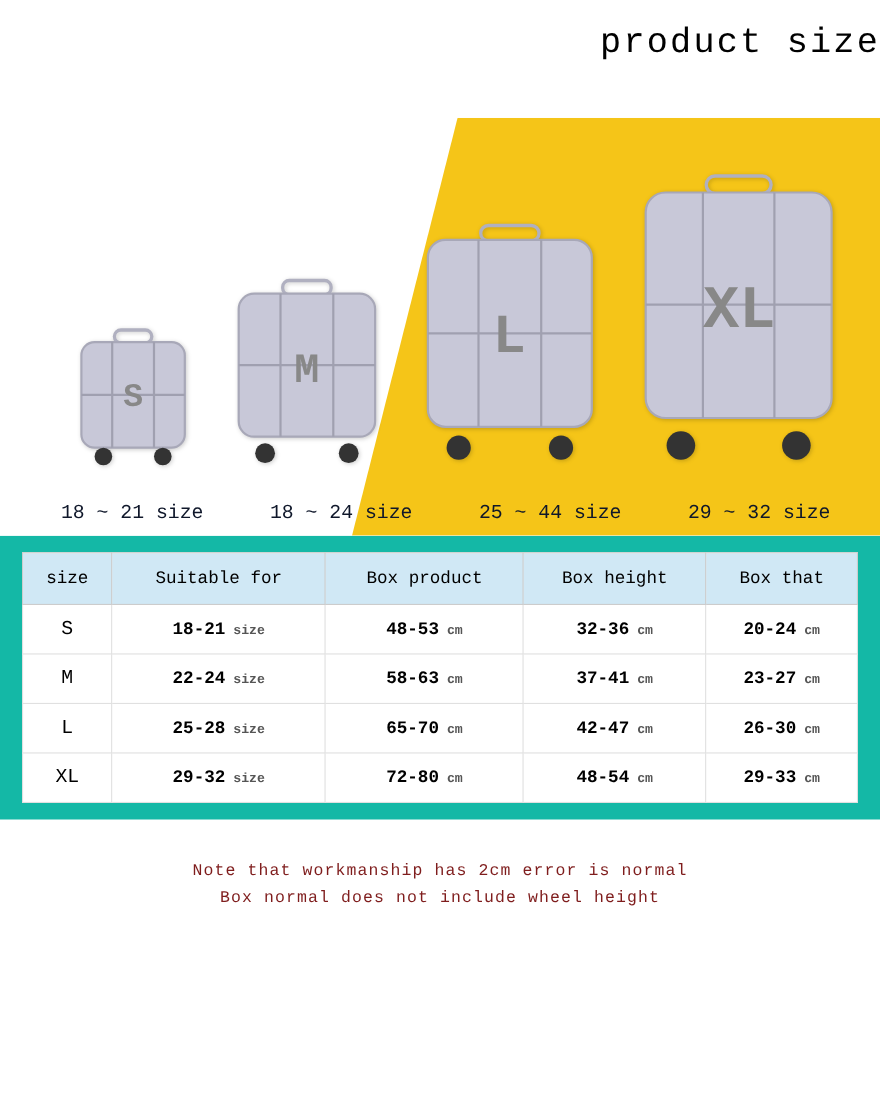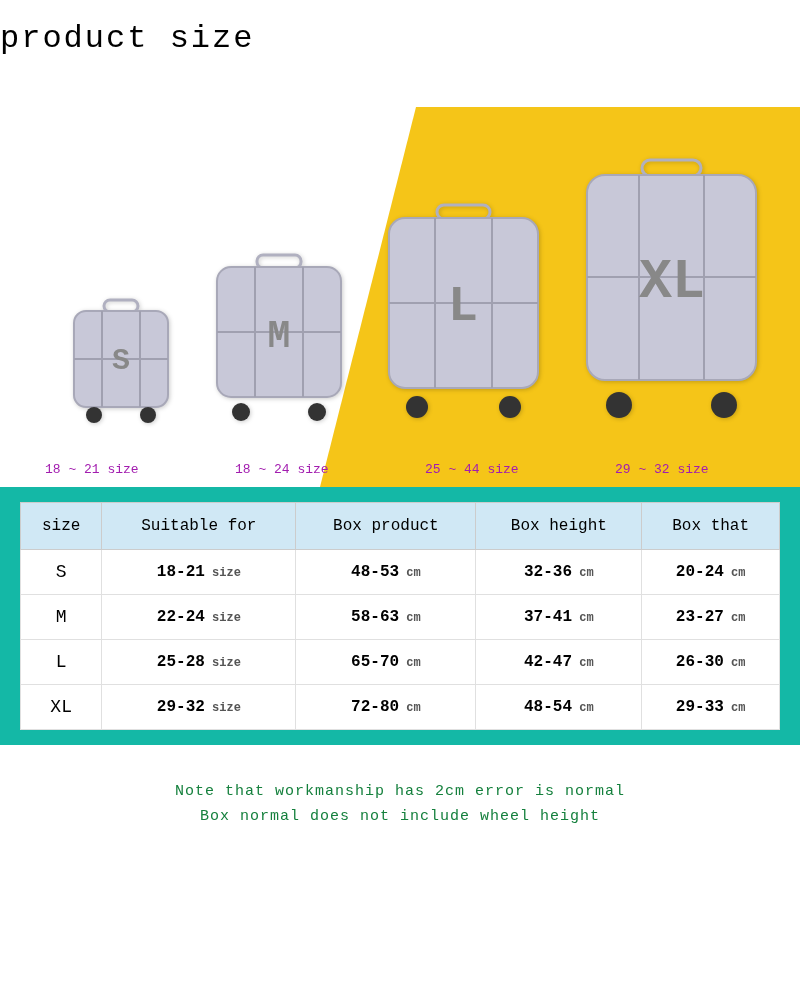--- a/index.html
+++ b/index.html
@@ -5,21 +5,21 @@
     * { margin: 0; padding: 0; box-sizing: border-box; }
     body {
       width: 800px;
       height: 1000px;
       background: #fff;
       font-family: 'Courier New', Courier, monospace;
       overflow: hidden;
     }
 
     .page-title {
-      text-align: left;
+      text-align: right;
       font-size: 32px;
       letter-spacing: 2px;
       padding: 20px 0 10px 0;
       font-weight: normal;
     }
 
     
     .luggage-section {
       position: relative;
       width: 100%;
@@ -67,23 +67,23 @@
       bottom: 10px;
       left: 0;
       right: 0;
       display: flex;
       justify-content: space-around;
       padding: 0 20px;
       z-index: 2;
     }
 
     .size-label {
-      font-size: 13px;
-      color: #a21caf;
-      text-align: left;
+      font-size: 18px;
+      color: #0f172a;
+      text-align: right;
       width: 140px;
     }
 
     
     .table-section {
       padding: 15px 20px;
       background: #14b8a6;
       margin: 0 0 10px 0;
     }
 
@@ -128,21 +128,21 @@
       font-size: 12px;
       color: #555;
     }
 
     .notes-section {
       padding: 20px 20px 10px 20px;
       text-align: center;
     }
 
     .note-line {
-      color: #15803d;
+      color: #7f1d1d;
       font-size: 15px;
       letter-spacing: 1px;
       margin: 8px 0;
       font-family: 'Courier New', Courier, monospace;
     }
 
   </style>
 </head>
 <body>
 

